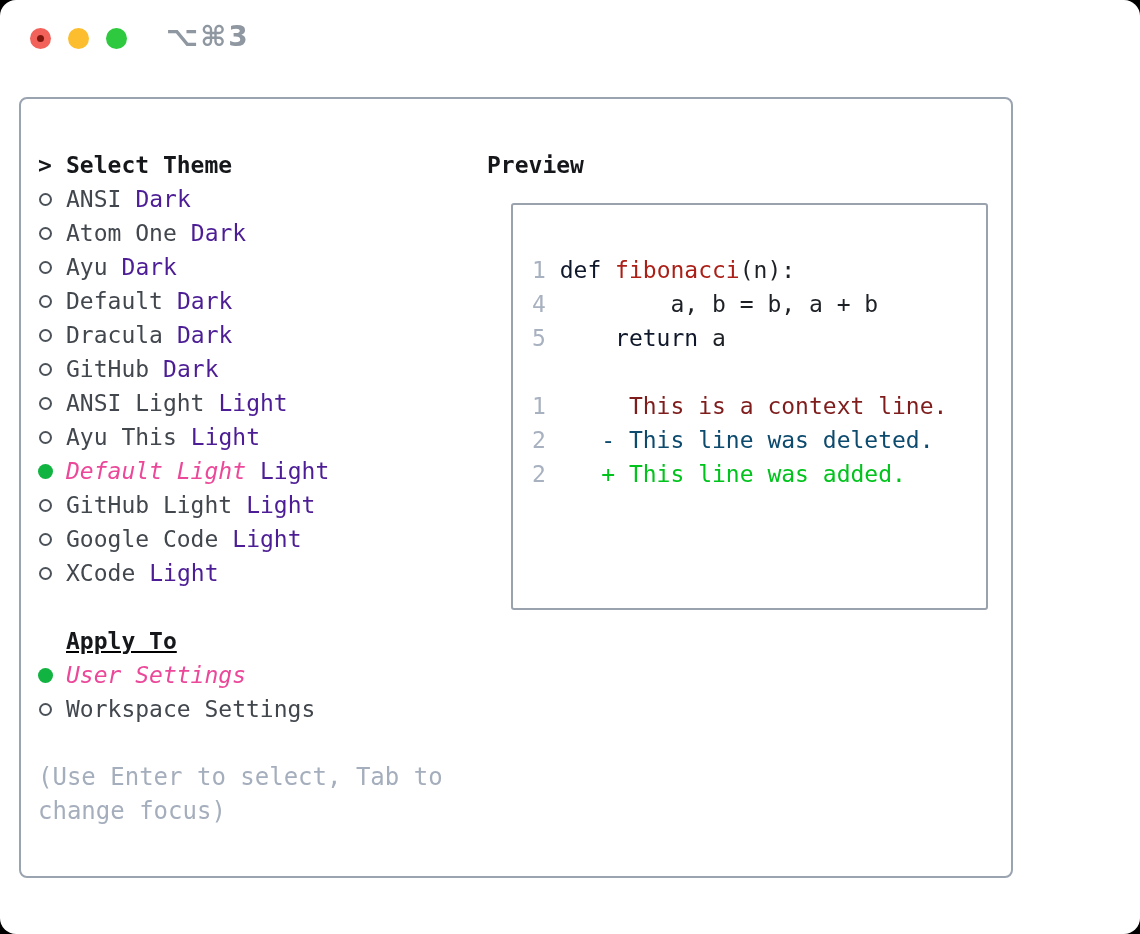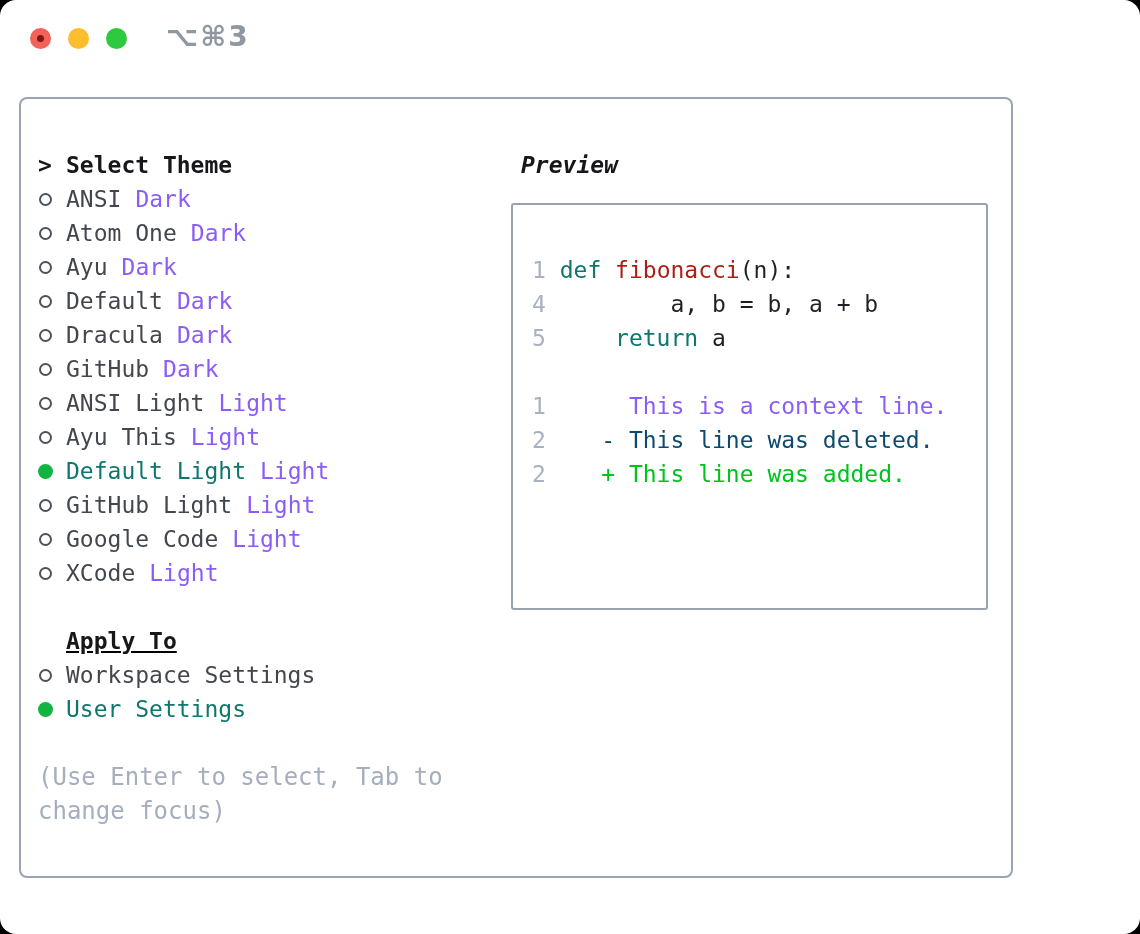--- a/index.html
+++ b/index.html
@@ -39,38 +39,38 @@
   .radio {
     display:inline-block; width:13px; height:13px; border-radius:50%;
     border:2px solid #4c525a; margin-left:1px;
   }
   .radio.on { width:15px; height:15px; border:none; background:#11b341; margin-left:0; }
 
   .header-text { font-weight:bold; color:#15171a;text-align:right; }
   .indent { padding-left:28px;text-decoration:underline; }
 
   .t-name { color:#42474e; }
-  .t-name.sel { color:#0f766e; }
-  .t-var { color:#8b5cf6; margin-left:14px; }
+  .t-name.sel { color:#ec4899;font-style:italic; }
+  .t-var { color:#4c1d95; margin-left:14px; }
 
   .hint { width:432px; font-size:24px; line-height:34px; color:#a5aebc; white-space:normal; }
 
   
-  .preview-title { position:absolute; left:500px; top:49px;font-style:italic; }
+  .preview-title { position:absolute; left:466px; top:49px; }
   .preview-box {
     position:absolute; left:490px; top:104px; width:477px; height:407px;
     border:2px solid #9aa2ae; border-radius:3px; background:#fff; overflow:hidden;
   }
   .code { padding:48px 0 0 19px; }
   .cline { height:34px; line-height:34px; font-size:23px; white-space:pre; }
   .num { display:inline-block; width:2ch; color:#a8b1c0; }
   .pl  { color:#1d2126; }
-  .kw  { color:#0f766e; }
+  .kw  { color:#0f172a; }
   .fn  { color:#ab1f17;margin-top:44px; }
-  .ctx { color:#8b5cf6; }
+  .ctx { color:#7f1d1d; }
   .del { color:#0c4a6e; }
   .add { color:#00c31c; }
 </style>
 </head>
 <body>
 
 <div class="window">
 
   <div class="titlebar">
     <span class="tl red">
@@ -104,22 +104,22 @@
           <div class="row"><span class="marker"><span class="radio"></span></span><span class="t-name">XCode</span><span class="t-var">Light</span></div>
         </div>
 
       <div class="row spacer"></div>
 
       <div class="row indent">
         <span class="header-text">Apply To</span>
       </div>
 
       <div id="apply-list">
+          <div class="row"><span class="marker"><span class="radio on"></span></span><span class="t-name sel">User Settings</span></div>
           <div class="row"><span class="marker"><span class="radio"></span></span><span class="t-name">Workspace Settings</span></div>
-          <div class="row"><span class="marker"><span class="radio on"></span></span><span class="t-name sel">User Settings</span></div>
         </div>
 
       <div class="row spacer"></div>
 
       <div class="hint">(Use Enter to select, Tab to change focus)</div>
     </div>
 
     <div class="row preview-title">
       <span class="header-text">Preview</span>
     </div>

